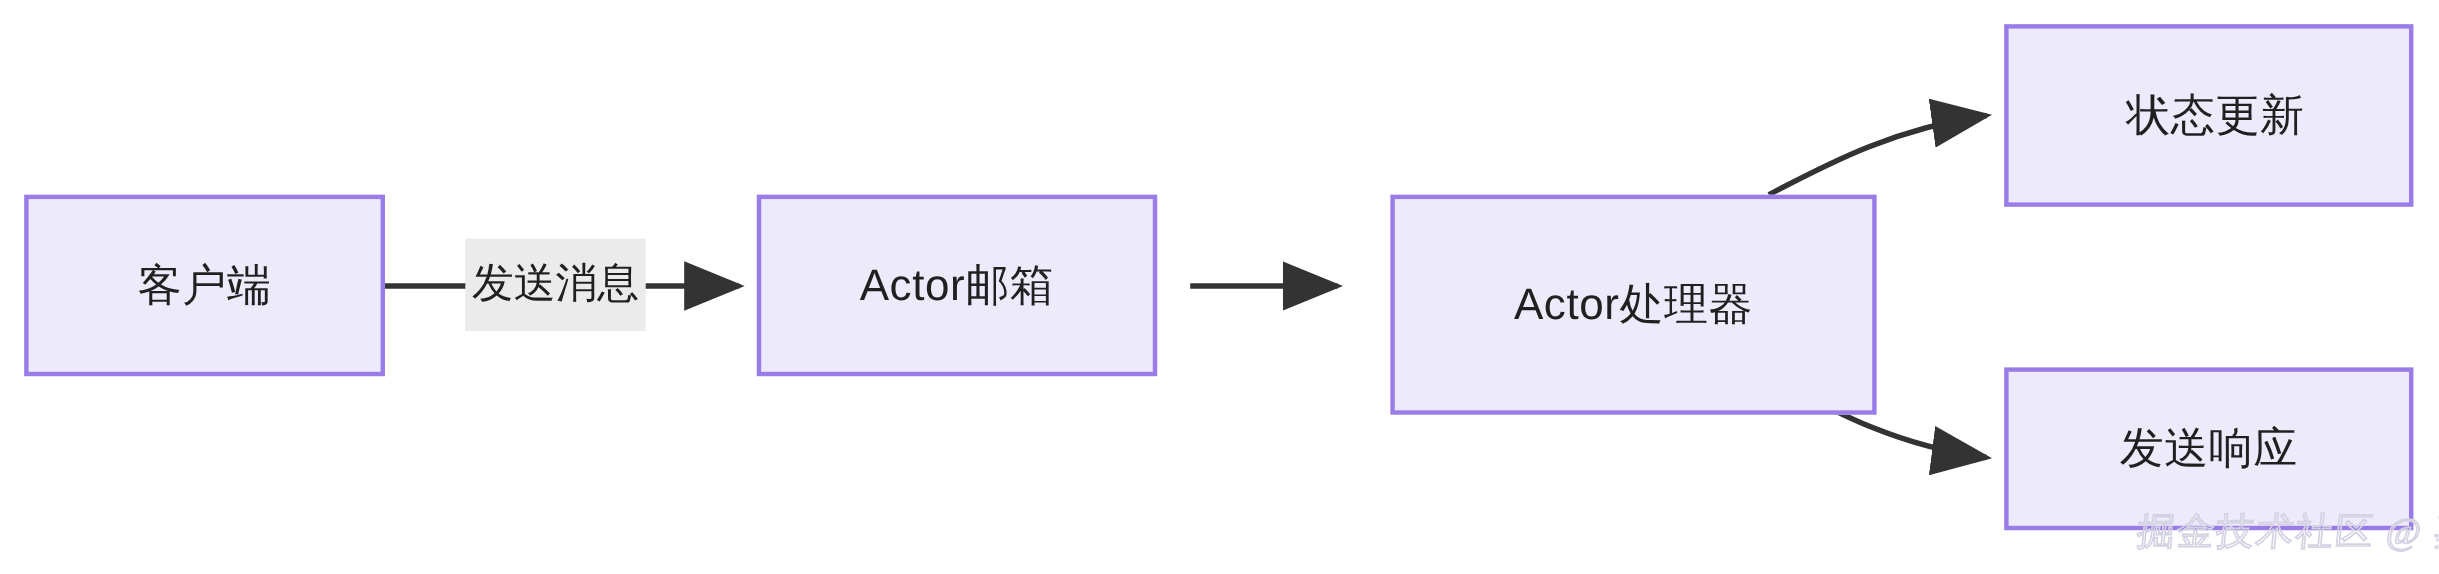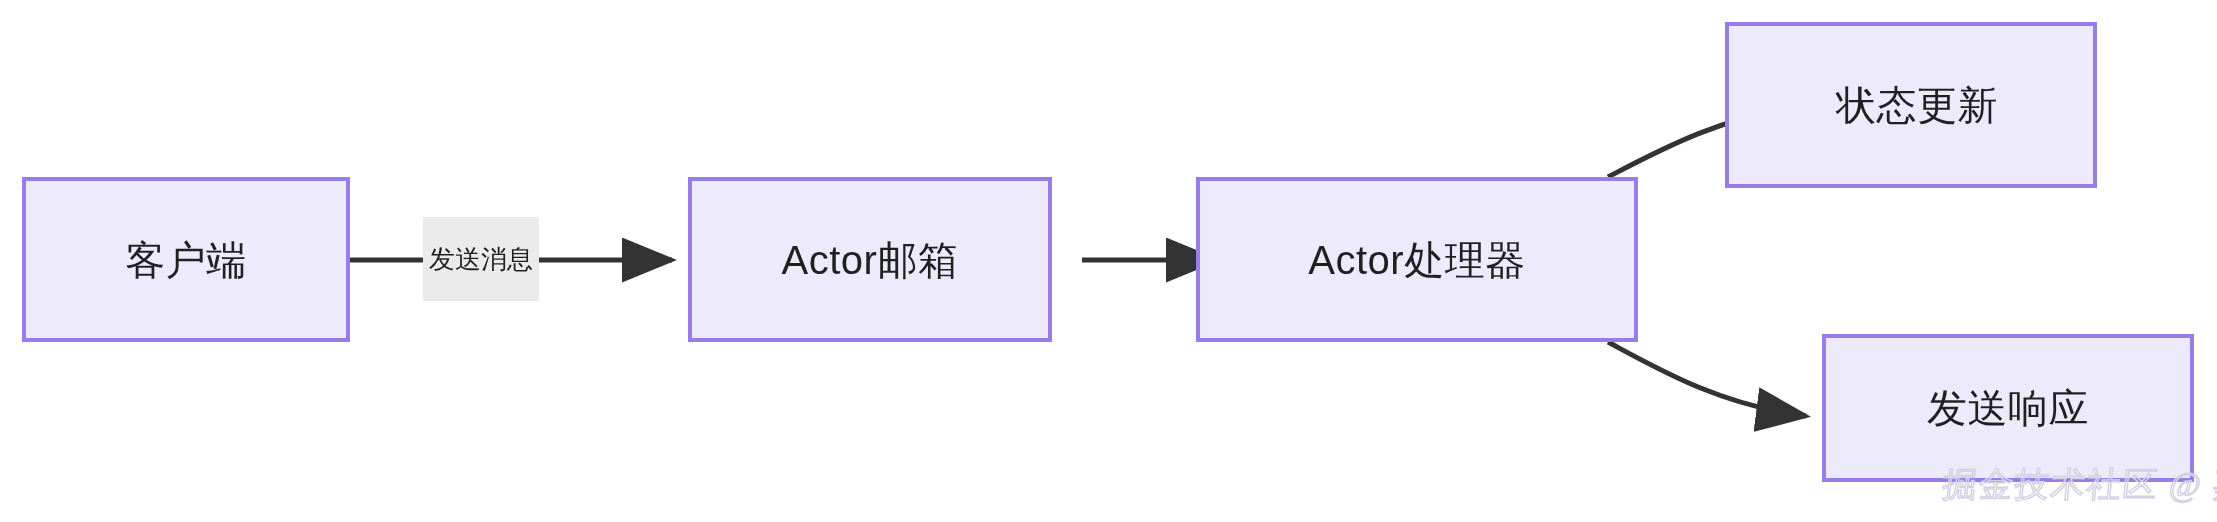--- a/index.html
+++ b/index.html
@@ -38,29 +38,29 @@
     font-size: 40px;
     line-height: 1.2;
     letter-spacing: 0.5px;
     white-space: nowrap;
   }
   .node-label {
     display: block;
   }
   #node-client      { left: 22px;   top: 177px; width: 328px; height: 165px; }
   #node-mailbox     { left: 688px;  top: 177px; width: 364px; height: 165px; }
-  #node-processor   { left: 1196px; top: 177px; width: 442px; height: 165px; }
-  #node-state       { left: 1725px; top: 22px;  width: 372px; height: 166px; padding-left: 12px; }
+  #node-processor   { left: 1264px; top: 177px; width: 442px; height: 200px; }
+  #node-state       { left: 1822px; top: 22px;  width: 372px; height: 166px; padding-left: 12px; }
   #node-response    { left: 1822px; top: 334px; width: 372px; height: 148px; }
 
   .edge-label {
     position: absolute;
     background: #ebebeb;
     color: #1f2020;
-    font-size: 26px;
+    font-size: 38px;
     line-height: 1.25;
     padding: 5px 6px;
     white-space: nowrap;
     box-sizing: border-box;
   }
   #edge-label-send-message {
     left: 423px;
     top: 217px;
     height: 84px;
     display: flex;

